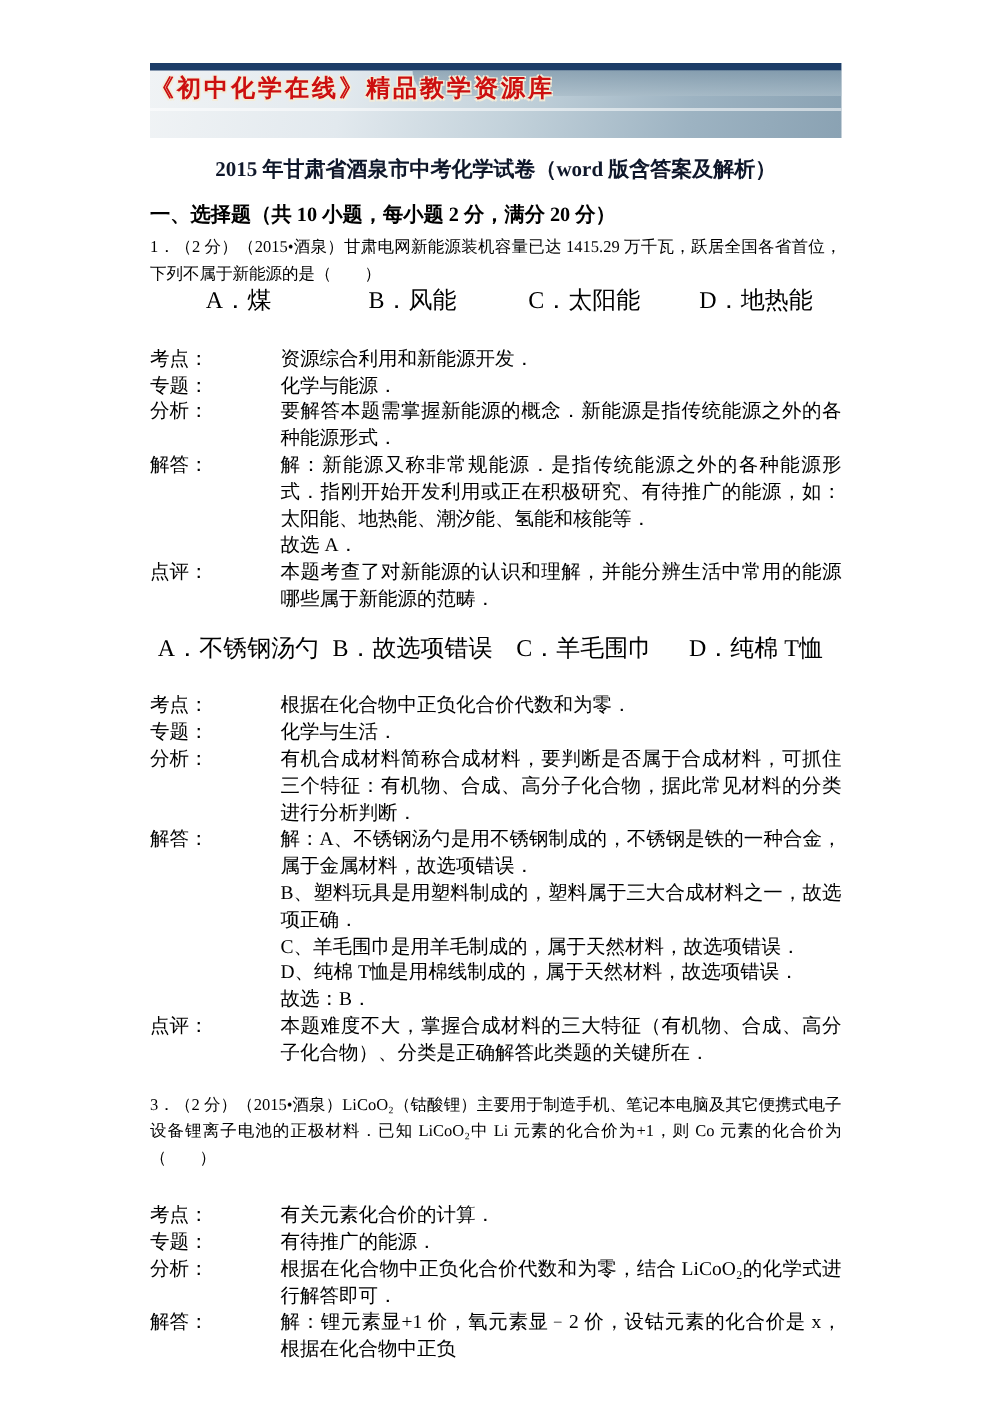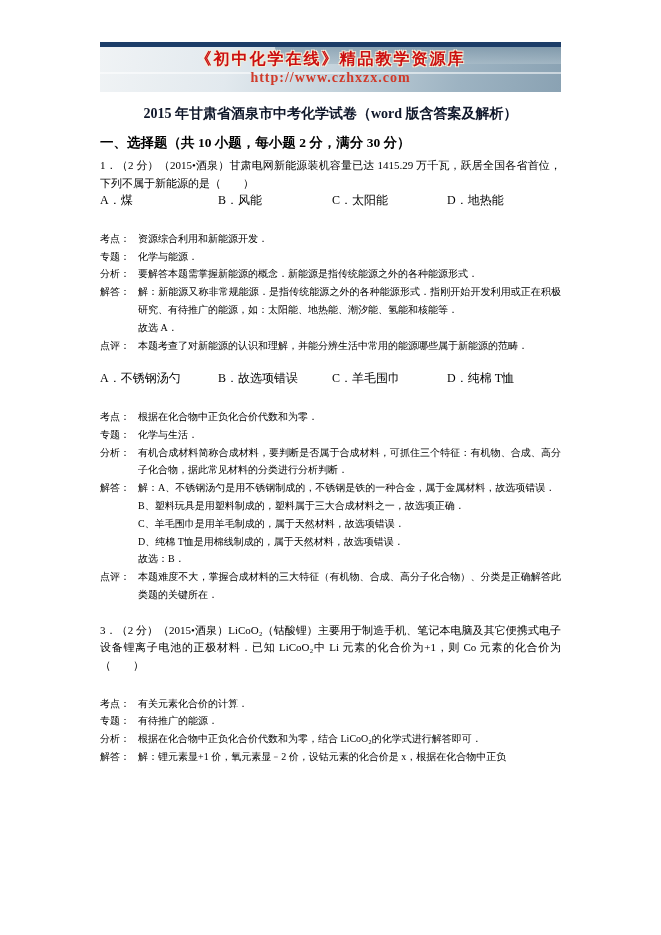--- a/index.html
+++ b/index.html
@@ -27,21 +27,21 @@
     position: absolute; top: 5px; right: 0; width: 62%; height: 17px;
     background: linear-gradient(to bottom, #7e97a9, #a9bcc8);
     opacity: .75; border-radius: 0 0 0 70px;
   }
   .banner-horizon {
     position: absolute; top: 30px; left: 0; right: 0; height: 2px;
     background: rgba(255,255,255,.55);
   }
   .banner-title {
     position: absolute; top: 7px; left: 0; width: 100%;
-    text-align: center; z-index: 2;
+    text-align: left; z-index: 2;
     color: #cc0f0f; font-weight: bold; font-size: 16px; letter-spacing: 2px;
     text-shadow: 1px 1px 0 #f3ecd8, -1px -1px 0 #f3ecd8, 1px -1px 0 #f3ecd8, -1px 1px 0 #f3ecd8;
   }
   .banner-url {
     position: absolute; top: 28px; left: 0; width: 100%;
     text-align: center; z-index: 2;
     color: #d03a2a; font-weight: bold; font-size: 14px; letter-spacing: 1px;
   }
 
   
@@ -58,48 +58,47 @@
     line-height: 18px;
   }
 
   
   .question { margin-top: 3px; }
   .stem {
     margin: 0; padding-top: 2px;
     font-size: 11px; line-height: 17.6px;
     text-align: justify;
   }
-  .options { display: flex; font-size: 12px; line-height: 17.6px; }
+  .options { display: flex; font-size: 16px; line-height: 17.6px; text-align: center; }
   .opt-a { width: 118px; }
   .opt-b { width: 114px; }
   .opt-c { width: 115px; }
   .opt-d { flex: 1; }
 
   .analysis { margin-top: 20px; }
-  .arow { display: flex; font-size: 10px; line-height: 17.8px; }
+  .arow { display: flex; font-size: 13px; line-height: 17.8px; }
   .alabel { flex: 0 0 38px; white-space: nowrap; }
-  .atext { flex: 1; white-space: pre-line; text-align: justify; }
+  .atext { flex: 1; white-space: pre-line; text-align: justify; margin-left: 48px; }
 
   .q-gap { margin-top: 16px; }
 </style>
 </head>
 <body>
 
 <div class="page">
 
   <div class="banner">
     <div class="banner-mountains"></div>
     <div class="banner-horizon"></div>
     <div class="banner-title">《初中化学在线》精品教学资源库</div>
-    <div class="banner-url">http://www.czhxzx.com</div>
   </div>
 
   <h1 class="doc-title">2015 年甘肃省酒泉市中考化学试卷（word 版含答案及解析）</h1>
 
-  <h2 class="section-heading">一、选择题（共 10 小题，每小题 2 分，满分 30 分）</h2>
+  <h2 class="section-heading">一、选择题（共 10 小题，每小题 2 分，满分 20 分）</h2>
 
   <section class="question">
     <p class="stem">1．（2 分）（2015•酒泉）甘肃电网新能源装机容量已达 1415.29 万千瓦，跃居全国各省首位，下列不属于新能源的是（　　）</p>
     <div class="options">
       <span class="opt-a">A．煤</span>
       <span class="opt-b">B．风能</span>
       <span class="opt-c">C．太阳能</span>
       <span class="opt-d">D．地热能</span>
     </div>
     <div class="analysis">

